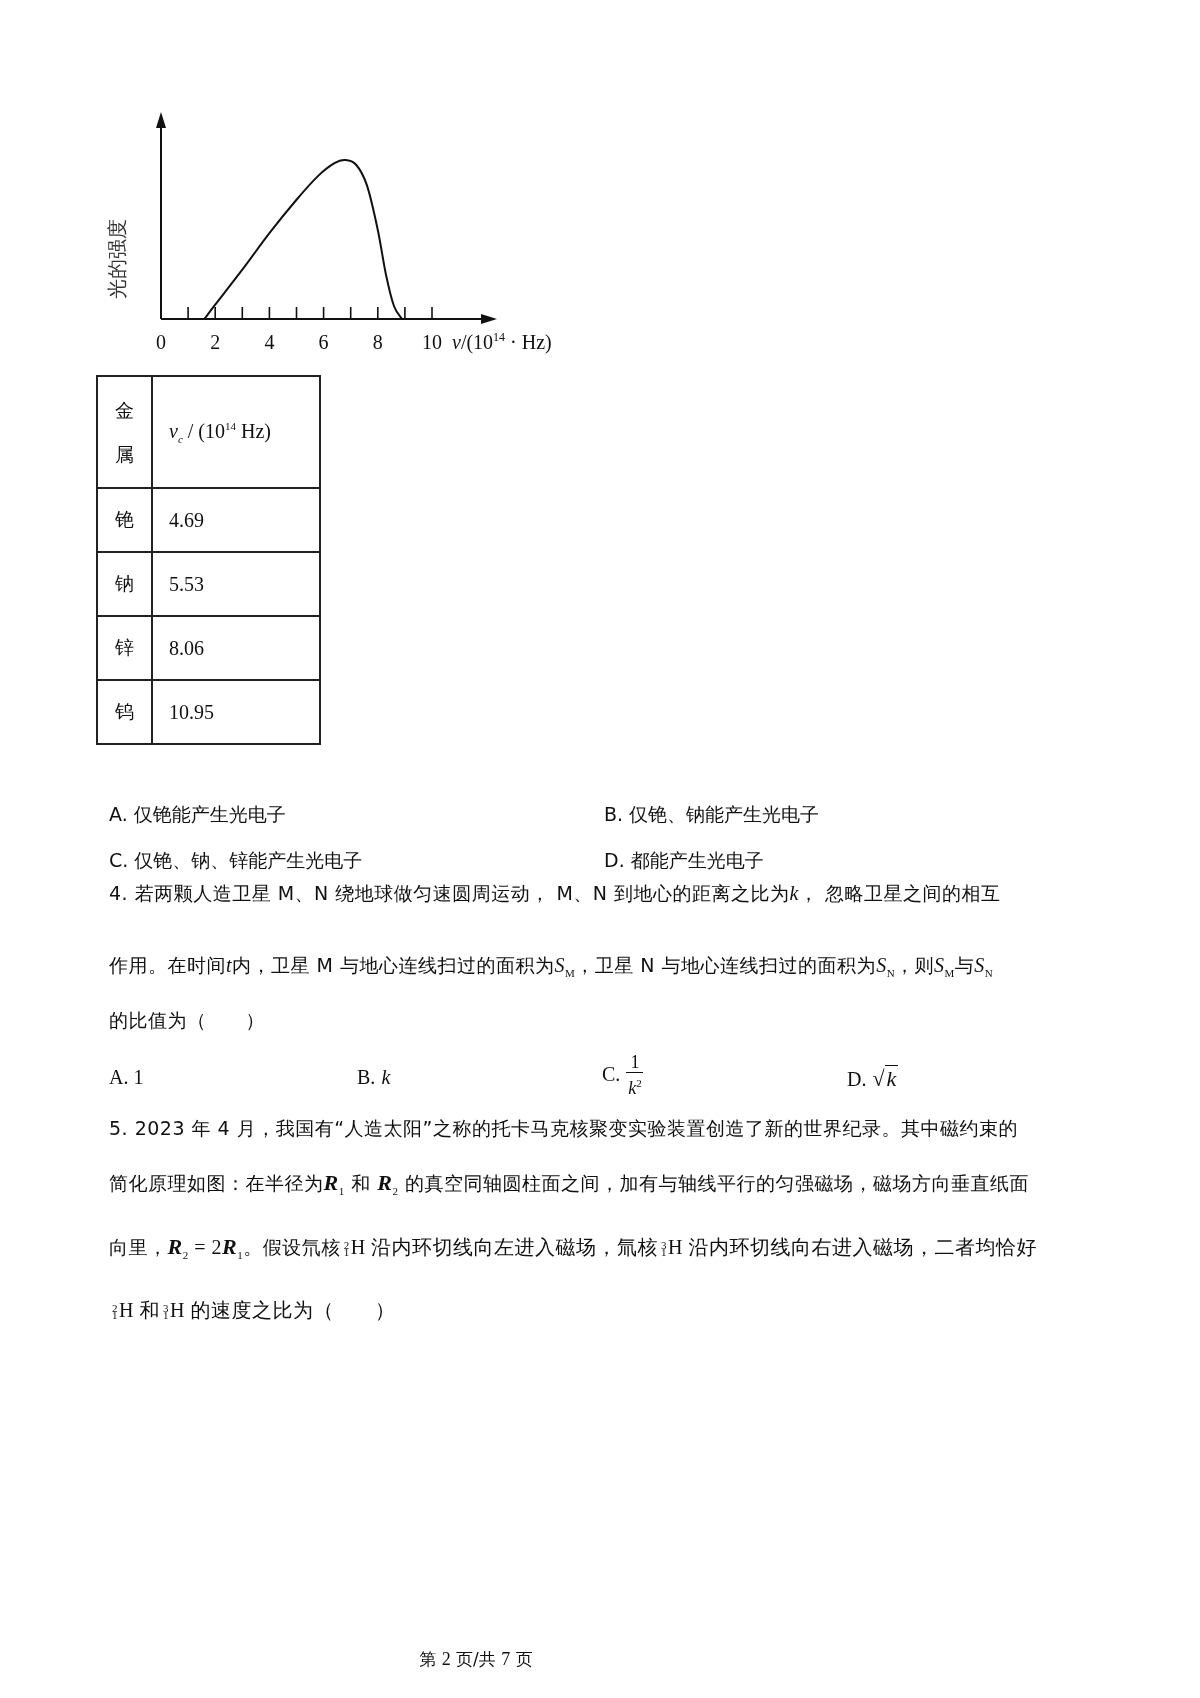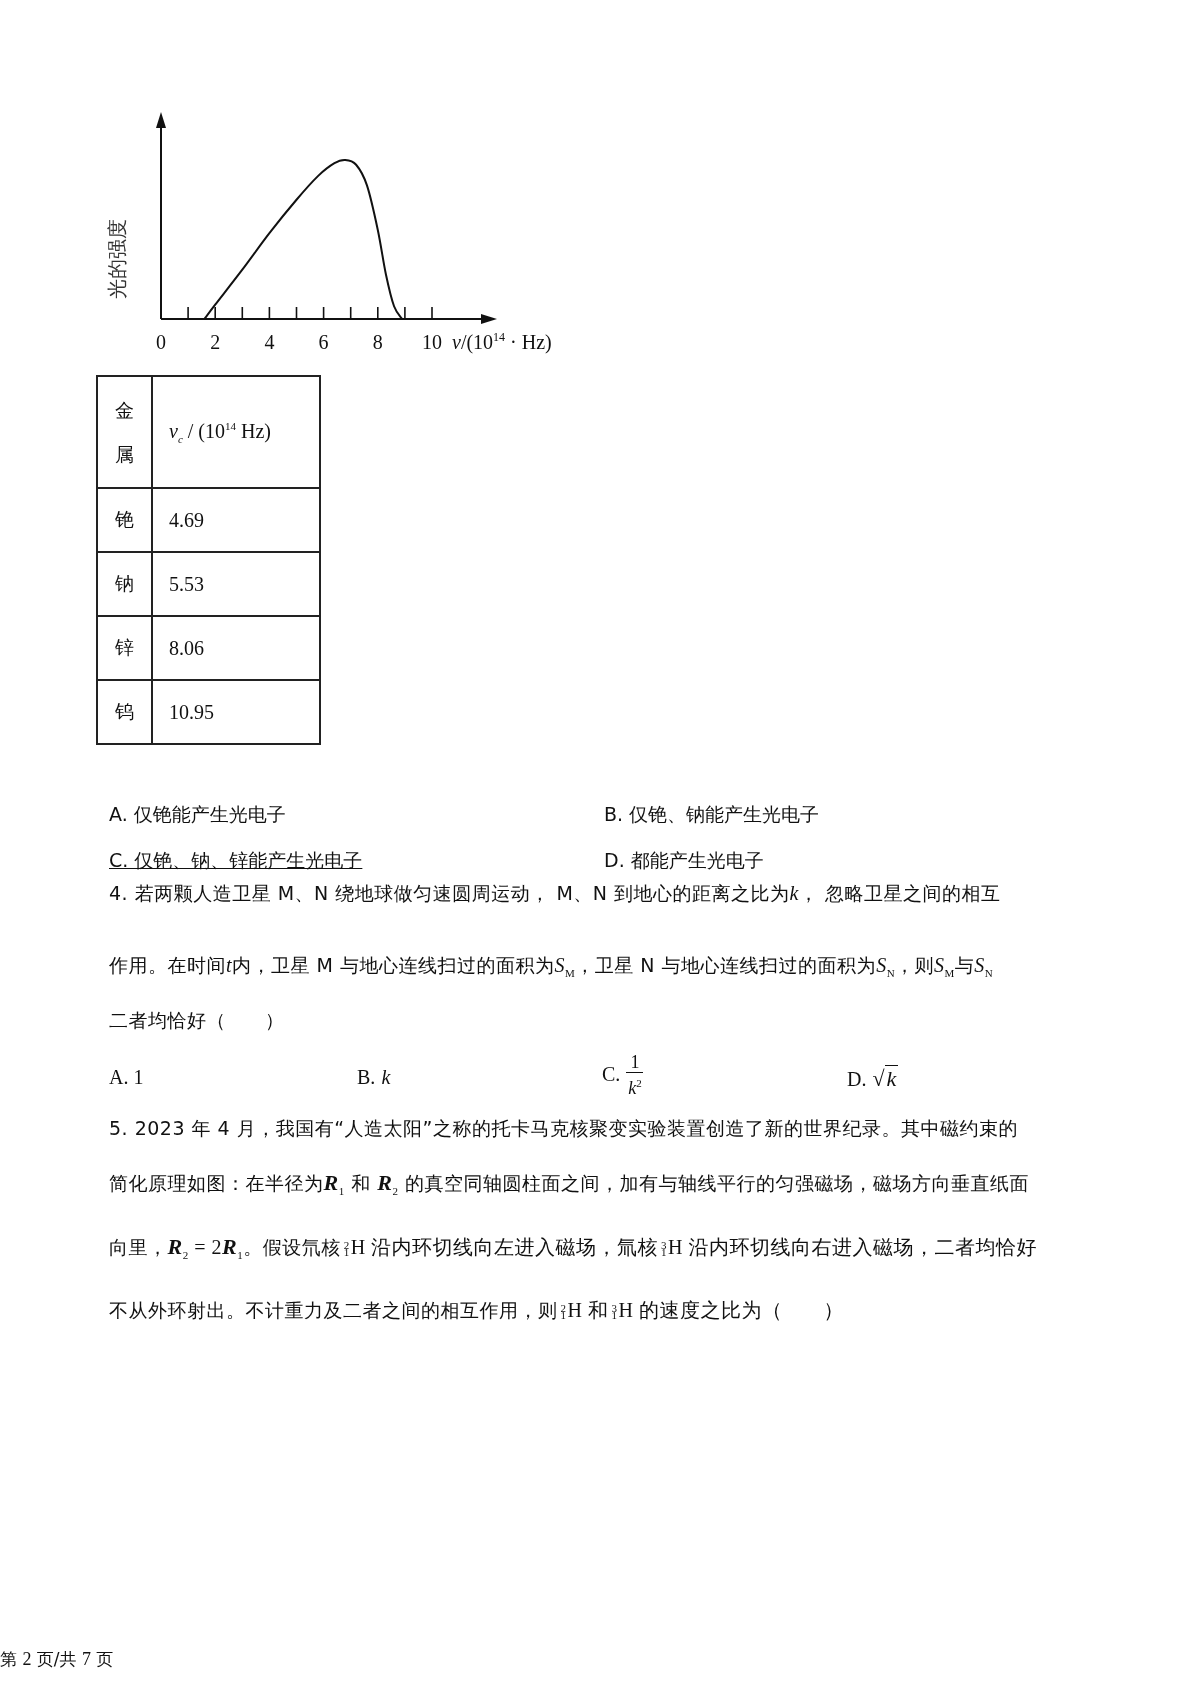--- a/index.html
+++ b/index.html
@@ -33,21 +33,21 @@
     position: absolute; left: 96px; top: 375px; border-collapse: collapse;
     font-size: 19px;
   }
   table.metals td { border: 2px solid #222; padding: 0; vertical-align: middle; }
   table.metals td.c1 { width: 53px; text-align: center; font-family: "DejaVu Sans", sans-serif; }
   table.metals td.c2 { width: 150px; padding-left: 16px; font-family: "Liberation Serif", serif; font-size: 20px; }
   table.metals tr.hdr td { height: 110px; }
   table.metals tr.row td { height: 62px; }
   .hdr-metal span { display: block; line-height: 44px; }
 
-  .footer { position: absolute; left: 0; width: 952px; top: 1648px; font-size: 18px; font-family: "Liberation Serif", serif; }
+  .footer { position: absolute; left: 0; width: 952px; top: 1648px; text-align: center; font-size: 18px; font-family: "Liberation Serif", serif; }
   .footer .cn { font-family: "DejaVu Sans", sans-serif; font-size: 17px; }
 </style>
 </head>
 <body>
 
 <svg class="abs" style="left:90px;top:100px;" width="520" height="270" id="chart">
     <line x1="71" y1="219" x2="401" y2="219" stroke="#111" stroke-width="2"></line>
     <polygon points="407,219 391,214 391,224" fill="#111"></polygon>
     <line x1="71" y1="219" x2="71" y2="18" stroke="#111" stroke-width="2"></line>
     <polygon points="71,12 66,28 76,28" fill="#111"></polygon>
@@ -97,45 +97,45 @@
   </tr>
   <tr class="row">
     <td class="c1">钨</td>
     <td class="c2">10.95</td>
   </tr>
 </tbody>
   </table>
 
 <div class="opt" style="left:109px;top:802px;">A. 仅铯能产生光电子</div>
 <div class="opt" style="left:604px;top:802px;">B. 仅铯、钠能产生光电子</div>
-<div class="opt" style="left:109px;top:848px;text-decoration:underline;">C. 仅铯、钠、锌能产生光电子</div>
+<div class="opt" style="left:109px;top:848px;">C. 仅铯、钠、锌能产生光电子</div>
 <div class="opt" style="left:604px;top:848px;">D. 都能产生光电子</div>
 
 <div class="line" style="top:881px;">
   <span>4. 若两颗人造卫星 M、N 绕地球做匀速圆周运动， M、N 到地心的距离之比为</span><span class="it lat">k</span><span>， 忽略卫星之间的相互</span>
 </div>
 <div class="line" style="top:953px;">
   <span>作用。在时间</span><span class="it lat">t</span><span>内，卫星 M 与地心连线扫过的面积为</span><span class="it lat">S</span><sub>M</sub><span>，卫星 N 与地心连线扫过的面积为</span><span class="it lat">S</span><sub>N</sub><span>，则</span><span class="it lat">S</span><sub>M</sub><span>与</span><span class="it lat">S</span><sub>N</sub>
 </div>
-<div class="line" style="top:1008px;">二者均恰好（　　）</div>
+<div class="line" style="top:1008px;">的比值为（　　）</div>
 
 <div class="opt" style="left:109px;top:1066px;text-align:center;"><span class="lat">A. 1</span></div>
 <div class="opt" style="left:357px;top:1066px;"><span class="lat">B.</span> <span class="it lat">k</span></div>
 <div class="opt" style="left:602px;top:1052px;"><span class="lat">C.</span> <span class="frac">
       <span class="num">1</span>
       <span><span class="it">k</span><sup>2</sup></span>
     </span></div>
 <div class="opt" style="left:847px;top:1066px;"><span class="lat">D.</span> <span class="sqrt"><span>√</span><span class="rad">k</span></span></div>
 
 <div class="line" style="top:1116px;">5. 2023 年 4 月，我国有“人造太阳”之称的托卡马克核聚变实验装置创造了新的世界纪录。其中磁约束的</div>
 <div class="line" style="top:1171px;">
   <span>简化原理如图：在半径为</span><span class="bi">R</span><sub>1</sub><span> 和 </span><span class="bi">R</span><sub>2</sub><span> 的真空同轴圆柱面之间，加有与轴线平行的匀强磁场，磁场方向垂直纸面</span>
 </div>
 <div class="line" style="top:1235px;">
   <span>向里，</span><span class="bi">R</span><sub>2</sub><span class="lat"> = 2</span><span class="bi">R</span><sub>1</sub><span>。假设氘核</span><span class="nuc"><span class="up">2</span><span class="dn">1</span></span><span class="lat">H 沿内环切线向左进入磁场，氚核</span><span class="nuc"><span class="up">3</span><span class="dn">1</span></span><span class="lat">H 沿内环切线向右进入磁场，二者均恰好</span>
 </div>
 <div class="line" style="top:1298px;">
-  <span>不从外环射出。不计重力及二者之间的相互作用，则</span><span class="nuc"><span class="up">2</span><span class="dn">1</span></span><span class="lat">H 和</span><span class="nuc"><span class="up">3</span><span class="dn">1</span></span><span class="lat">H 的速度之比为（　　）</span>
+  <span class="nuc"><span class="up">2</span><span class="dn">1</span></span><span class="lat">H 和</span><span class="nuc"><span class="up">3</span><span class="dn">1</span></span><span class="lat">H 的速度之比为（　　）</span>
 </div>
 
 <div class="footer">
   <span class="cn">第 </span><span>2</span><span class="cn"> 页/共 </span><span>7</span><span class="cn"> 页</span>
 </div>
 
 </body></html>

